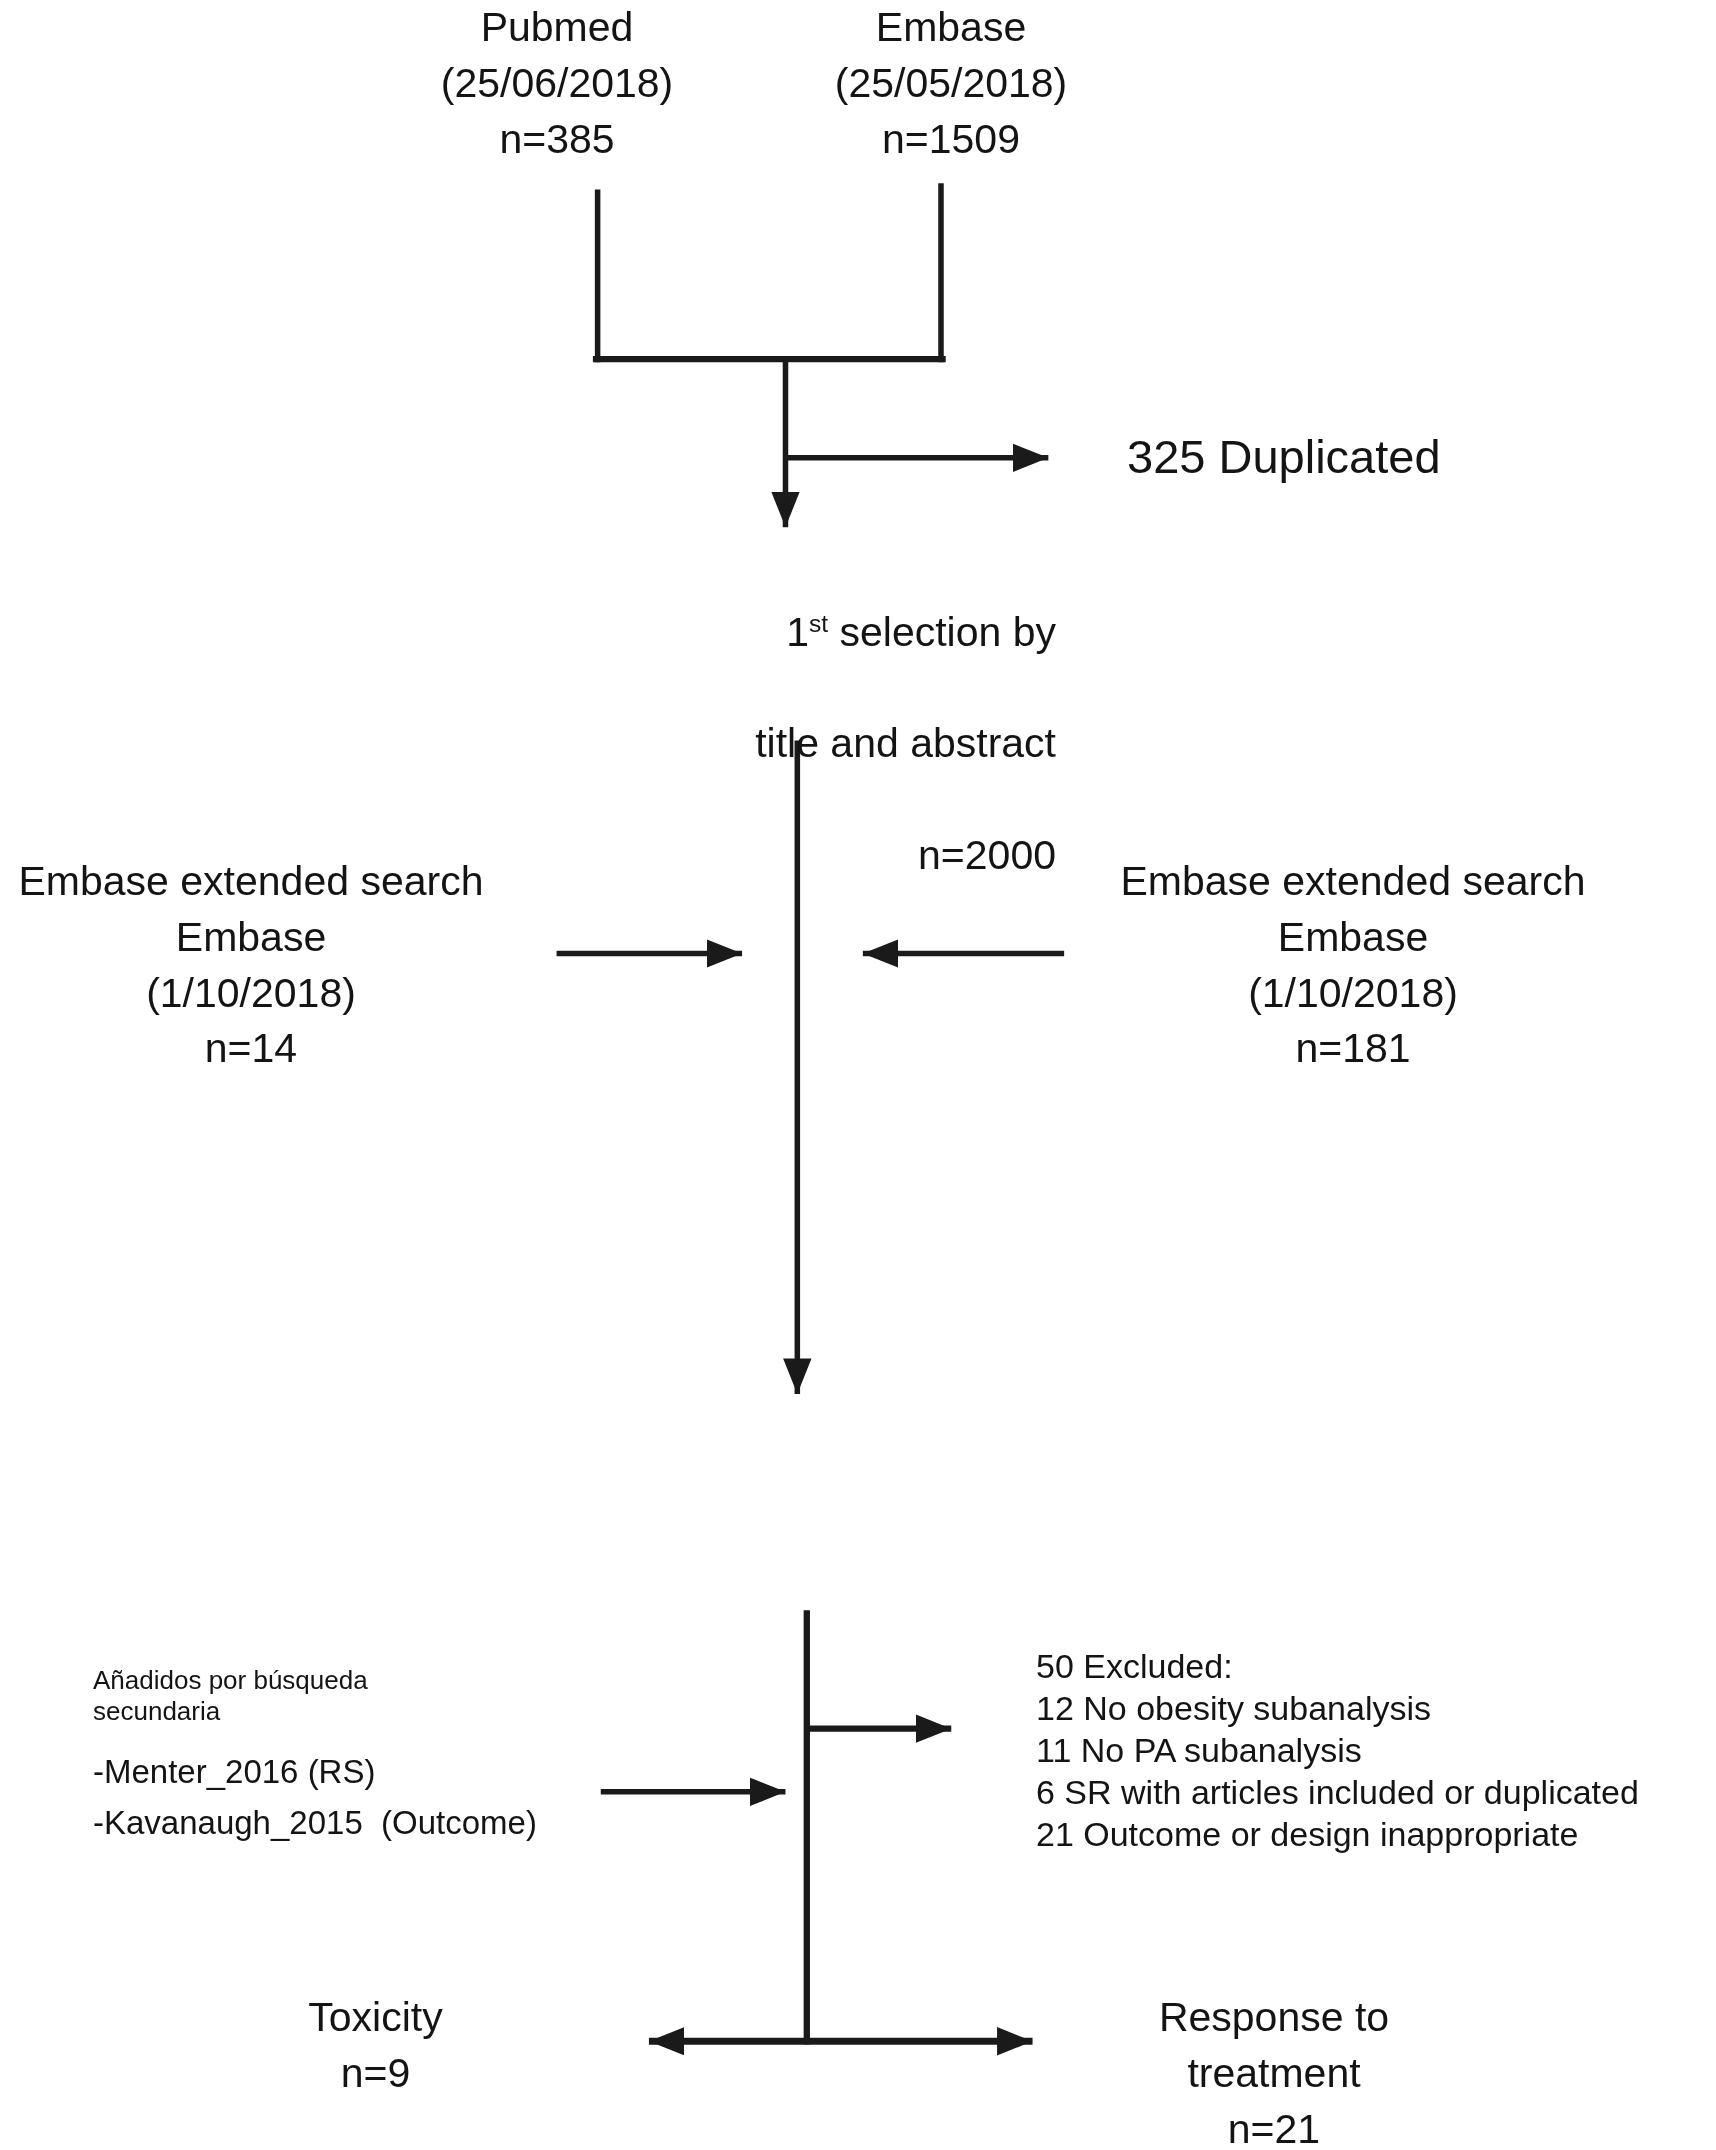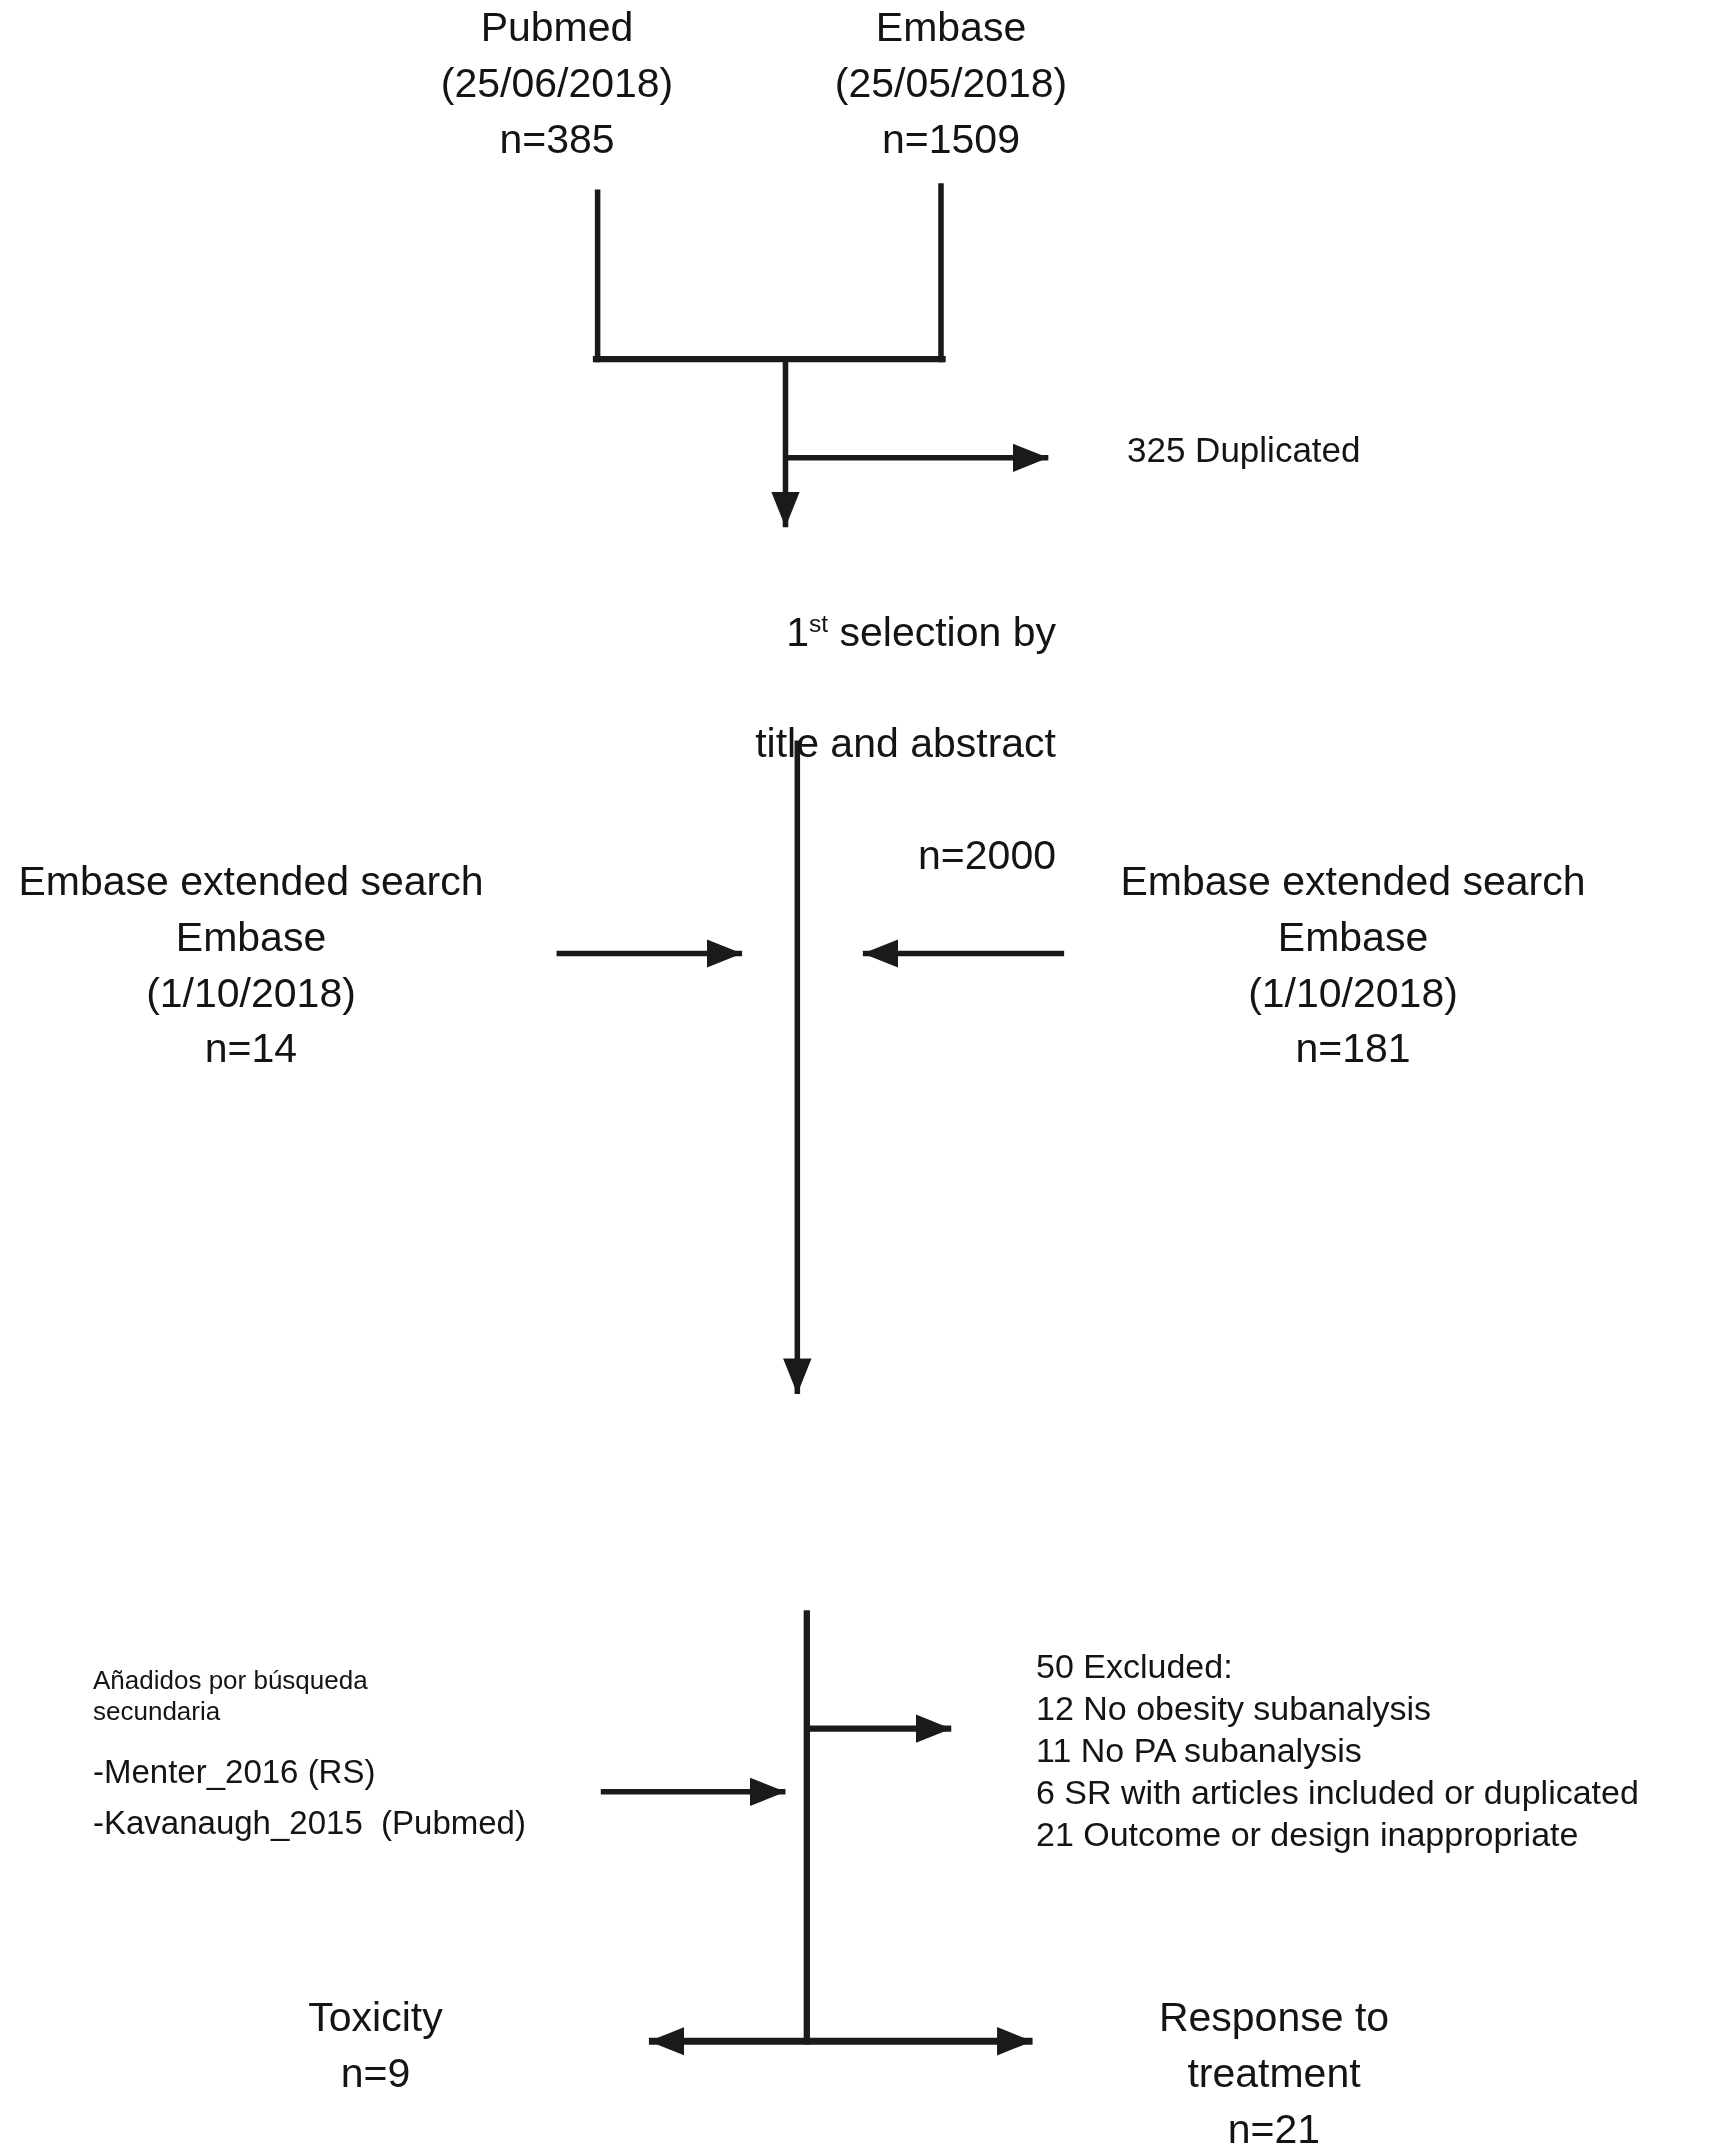--- a/index.html
+++ b/index.html
@@ -28,21 +28,21 @@
   }
   .node {
     position: absolute;
     text-align: center;
     font-size: 41px;
     line-height: 1.36;
     white-space: pre-line;
   }
   .single {
     position: absolute;
-    font-size: 35px;
+    font-size: 47px;
     line-height: 1.2;
     white-space: nowrap;
   }
   .leftblock {
     position: absolute;
     text-align: left;
   }
   .small-text {
     font-size: 26px;
     line-height: 1.2;
@@ -135,21 +135,21 @@
   <div class="node" id="node-ext-right">Embase extended search
 Embase
 (1/10/2018)
 n=181</div>
 
 
   <div class="leftblock" id="block-secondary">
     <div class="small-text">Añadidos por búsqueda
 secundaria</div>
     <div class="small-line" id="secondary-item-1">-Menter_2016 (RS)</div>
-    <div class="small-line" id="secondary-item-2">-Kavanaugh_2015  (Pubmed)</div>
+    <div class="small-line" id="secondary-item-2">-Kavanaugh_2015  (Outcome)</div>
   </div>
 
   <div class="leftblock" id="block-excluded">
     <div class="excl-line">50 Excluded:</div>
     <div class="excl-line">12 No obesity subanalysis</div>
     <div class="excl-line">11 No PA subanalysis</div>
     <div class="excl-line">6 SR with articles included or duplicated</div>
     <div class="excl-line">21 Outcome or design inappropriate</div>
   </div>
 

